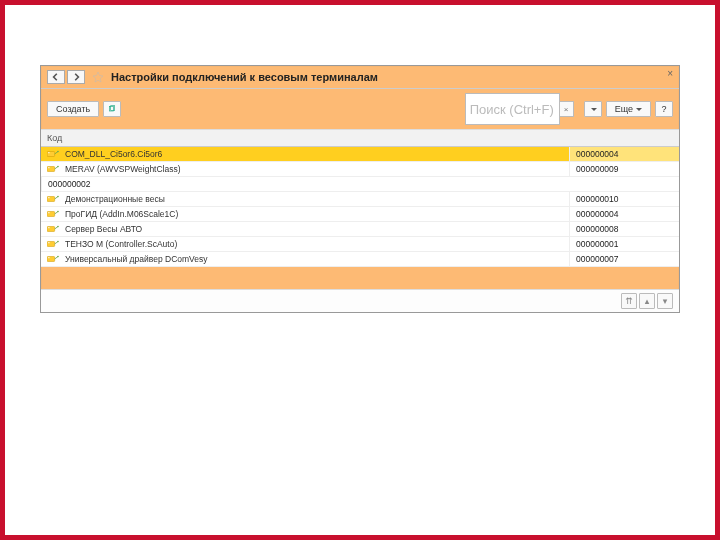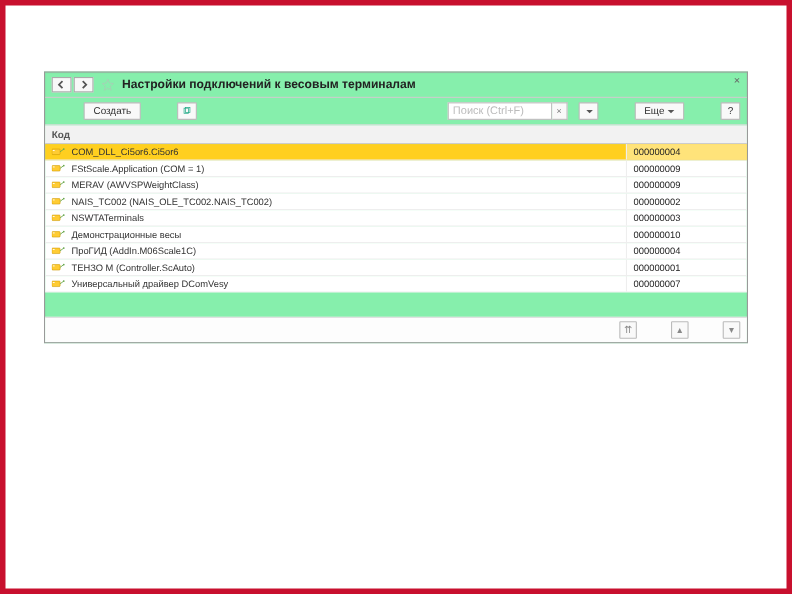--- a/index.html
+++ b/index.html
@@ -1,40 +1,40 @@
 <!DOCTYPE html>
 <html><head>
 <meta charset="utf-8">
 <style>
   *{box-sizing:border-box;margin:0;padding:0;font-family:Arial,Helvetica,sans-serif;}
   html,body{width:720px;height:540px;}
   body{background:#fff;}
   .outer{width:720px;height:540px;border:5px solid #c8102e;background:#fff;display:flex;align-items:flex-start;justify-content:center;padding-top:60px;}
-  .window{width:640px;border:1px solid #999;background:#86efac;font-size:9px;color:#333;box-shadow:0 0 0 1px rgba(0,0,0,.02) inset;}
+  .window{width:640px;border:1px solid #999;background:#fdba74;font-size:9px;color:#333;box-shadow:0 0 0 1px rgba(0,0,0,.02) inset;}
   .titlebar{display:flex;align-items:center;padding:4px 6px;border-bottom:1px solid #ccc;position:relative;}
   .nav-btn{width:18px;height:14px;border:1px solid #aaa;background:#f8f8f8;display:flex;align-items:center;justify-content:center;margin-right:2px;cursor:pointer;}
   .nav-btn svg{width:8px;height:8px;stroke:#555;stroke-width:2;fill:none;}
   .star{width:14px;height:14px;margin:0 6px 0 4px;display:flex;align-items:center;justify-content:center;}
   .star svg{width:12px;height:12px;fill:none;stroke:#bbb;stroke-width:1;}
   .title{font-size:11px;font-weight:bold;color:#222;}
   .close-x{position:absolute;right:6px;top:3px;font-size:10px;color:#666;cursor:pointer;line-height:1;}
   .toolbar{display:flex;align-items:center;padding:4px 6px;gap:4px;border-bottom:1px solid #ddd;}
-  .btn{border:1px solid #bbb;background:#f9f9f9;padding:2px 8px;height:16px;display:inline-flex;align-items:center;justify-content:center;cursor:pointer;border-radius:1px;font-size:9px;color:#333;margin-left:29px;}
+  .btn{border:1px solid #bbb;background:#f9f9f9;padding:2px 8px;height:16px;display:inline-flex;align-items:center;justify-content:center;cursor:pointer;border-radius:1px;font-size:9px;color:#333;}
   .btn.icon-only{padding:2px 4px;width:18px;}
   .btn svg{width:10px;height:10px;}
   .spacer{flex:1;}
   .search-wrap{display:flex;align-items:center;}
-  .search-input{border:1px solid #bbb;height:16px;width:95px;padding:0 4px;font-size:10px;color:#888;background:#fff;}
+  .search-input{border:1px solid #bbb;height:32px;width:95px;padding:0 4px;font-size:13px;color:#888;background:#fff;}
   .search-input::placeholder{color:#bbb;}
   .search-clear{border:1px solid #bbb;border-left:none;height:16px;width:14px;display:flex;align-items:center;justify-content:center;background:#f9f9f9;cursor:pointer;font-size:8px;color:#777;}
   .btn .caret{margin-left:3px;border-left:3px solid transparent;border-right:3px solid transparent;border-top:3px solid #555;}
   .table{width:100%;}
   .thead{display:grid;grid-template-columns:1fr 110px;background:#f2f2f2;border-bottom:1px solid #ccc;}
   .th{padding:3px 6px;font-size:9px;color:#555;border-right:1px solid #ddd;position:relative;display:flex;align-items:center;justify-content:space-between;}
-  .th:last-child{border-right:none;font-weight:bold;}
+  .th:last-child{border-right:none;}
   .th .sort-arrow{font-size:10px;color:#666;margin-right:4px;}
   .tbody{max-height:170px;overflow:hidden;}
   .row{display:grid;grid-template-columns:1fr 110px;border-bottom:1px solid #eee;background:#fff;}
   .row.selected{background:#ffcf1f;}
   .row.selected .cell-code{background:#ffe37a;}
   .cell{padding:2px 6px;font-size:8.5px;color:#333;display:flex;align-items:flex-end;min-height:14px;}
   .cell-name{gap:6px;}
   .cell-code{border-left:1px solid #eee;color:#222;}
   .row-icon{width:12px;height:10px;display:inline-flex;align-items:center;justify-content:center;flex-shrink:0;}
   .row-icon svg{width:12px;height:10px;}
@@ -119,93 +119,68 @@
           <div class="row">
             <div class="cell cell-name">
               <span class="row-icon">
                 <svg viewBox="0 0 14 12">
                   <rect x="0" y="3" width="9" height="6" rx="1" fill="#ffcc33" stroke="#cc9900" stroke-width="0.6"></rect>
                   <rect x="1" y="4" width="2" height="1" fill="#fff"></rect>
                   <path d="M9 6 L13 3" stroke="#6aa84f" stroke-width="1" fill="none"></path>
                   <circle cx="13" cy="3" r="1" fill="#6aa84f"></circle>
                 </svg>
               </span>
-              <span>FStScale.Application (COM = 1)</span>
+              <span>MERAV (AWVSPWeightClass)</span>
             </div>
             <div class="cell cell-code">000000009</div>
           </div>
           <div class="row">
-            <div class="cell cell-name">
-              <span class="row-icon">
-                <svg viewBox="0 0 14 12">
-                  <rect x="0" y="3" width="9" height="6" rx="1" fill="#ffcc33" stroke="#cc9900" stroke-width="0.6"></rect>
-                  <rect x="1" y="4" width="2" height="1" fill="#fff"></rect>
-                  <path d="M9 6 L13 3" stroke="#6aa84f" stroke-width="1" fill="none"></path>
-                  <circle cx="13" cy="3" r="1" fill="#6aa84f"></circle>
-                </svg>
-              </span>
-              <span>MERAV (AWVSPWeightClass)</span>
-            </div>
-            <div class="cell cell-code">000000009</div>
-          </div>
-          <div class="row">
-            <div class="cell cell-name">
-              <span class="row-icon">
-                <svg viewBox="0 0 14 12">
-                  <rect x="0" y="3" width="9" height="6" rx="1" fill="#ffcc33" stroke="#cc9900" stroke-width="0.6"></rect>
-                  <rect x="1" y="4" width="2" height="1" fill="#fff"></rect>
-                  <path d="M9 6 L13 3" stroke="#6aa84f" stroke-width="1" fill="none"></path>
-                  <circle cx="13" cy="3" r="1" fill="#6aa84f"></circle>
-                </svg>
-              </span>
-              <span>NAIS_TC002 (NAIS_OLE_TC002.NAIS_TC002)</span>
-            </div>
             <div class="cell cell-code">000000002</div>
           </div>
           <div class="row">
             <div class="cell cell-name">
               <span class="row-icon">
                 <svg viewBox="0 0 14 12">
                   <rect x="0" y="3" width="9" height="6" rx="1" fill="#ffcc33" stroke="#cc9900" stroke-width="0.6"></rect>
                   <rect x="1" y="4" width="2" height="1" fill="#fff"></rect>
                   <path d="M9 6 L13 3" stroke="#6aa84f" stroke-width="1" fill="none"></path>
                   <circle cx="13" cy="3" r="1" fill="#6aa84f"></circle>
                 </svg>
               </span>
-              <span>NSWTATerminals</span>
-            </div>
-            <div class="cell cell-code">000000003</div>
-          </div>
-          <div class="row">
-            <div class="cell cell-name">
-              <span class="row-icon">
-                <svg viewBox="0 0 14 12">
-                  <rect x="0" y="3" width="9" height="6" rx="1" fill="#ffcc33" stroke="#cc9900" stroke-width="0.6"></rect>
-                  <rect x="1" y="4" width="2" height="1" fill="#fff"></rect>
-                  <path d="M9 6 L13 3" stroke="#6aa84f" stroke-width="1" fill="none"></path>
-                  <circle cx="13" cy="3" r="1" fill="#6aa84f"></circle>
-                </svg>
-              </span>
               <span>Демонстрационные весы</span>
             </div>
             <div class="cell cell-code">000000010</div>
           </div>
           <div class="row">
             <div class="cell cell-name">
               <span class="row-icon">
                 <svg viewBox="0 0 14 12">
                   <rect x="0" y="3" width="9" height="6" rx="1" fill="#ffcc33" stroke="#cc9900" stroke-width="0.6"></rect>
                   <rect x="1" y="4" width="2" height="1" fill="#fff"></rect>
                   <path d="M9 6 L13 3" stroke="#6aa84f" stroke-width="1" fill="none"></path>
                   <circle cx="13" cy="3" r="1" fill="#6aa84f"></circle>
                 </svg>
               </span>
               <span>ПроГИД (AddIn.M06Scale1C)</span>
             </div>
             <div class="cell cell-code">000000004</div>
+          </div>
+          <div class="row">
+            <div class="cell cell-name">
+              <span class="row-icon">
+                <svg viewBox="0 0 14 12">
+                  <rect x="0" y="3" width="9" height="6" rx="1" fill="#ffcc33" stroke="#cc9900" stroke-width="0.6"></rect>
+                  <rect x="1" y="4" width="2" height="1" fill="#fff"></rect>
+                  <path d="M9 6 L13 3" stroke="#6aa84f" stroke-width="1" fill="none"></path>
+                  <circle cx="13" cy="3" r="1" fill="#6aa84f"></circle>
+                </svg>
+              </span>
+              <span>Сервер Весы АВТО</span>
+            </div>
+            <div class="cell cell-code">000000008</div>
           </div>
           <div class="row">
             <div class="cell cell-name">
               <span class="row-icon">
                 <svg viewBox="0 0 14 12">
                   <rect x="0" y="3" width="9" height="6" rx="1" fill="#ffcc33" stroke="#cc9900" stroke-width="0.6"></rect>
                   <rect x="1" y="4" width="2" height="1" fill="#fff"></rect>
                   <path d="M9 6 L13 3" stroke="#6aa84f" stroke-width="1" fill="none"></path>
                   <circle cx="13" cy="3" r="1" fill="#6aa84f"></circle>
                 </svg>

